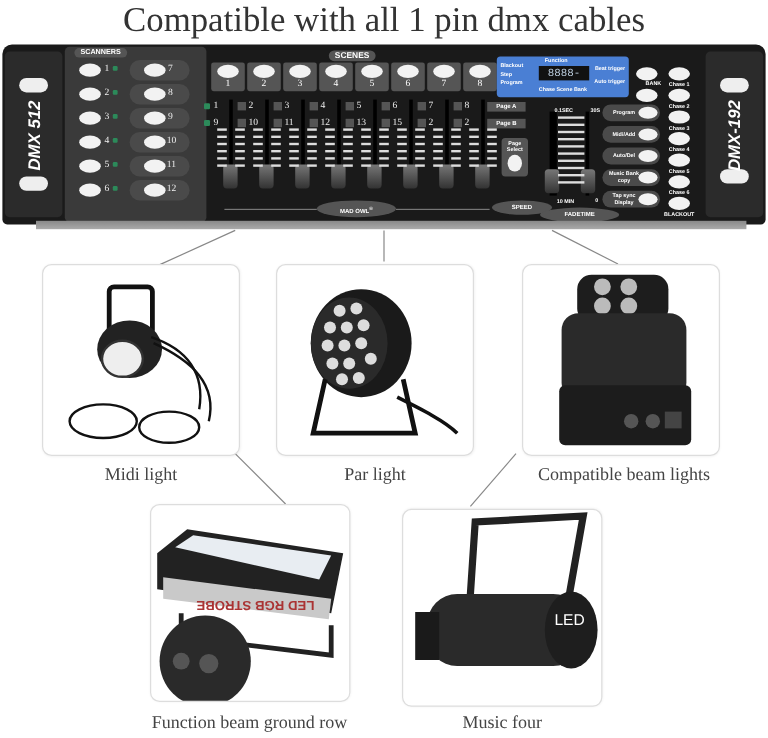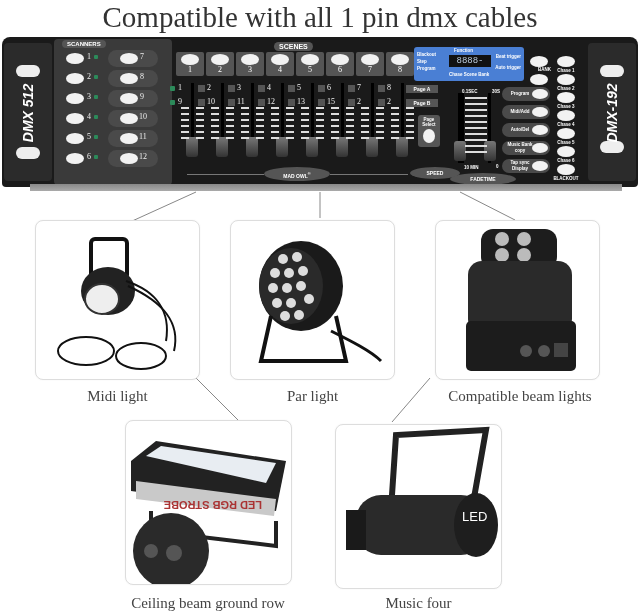--- a/index.html
+++ b/index.html
@@ -447,21 +447,21 @@
     <polygon points="5,40 30,20 160,40 150,90 5,70" fill="#222"></polygon>
     <polygon points="20,35 35,25 150,42 140,62" fill="#e8edf2"></polygon>
     <polygon points="10,60 150,78 148,95 10,78" fill="#c9c9c9"></polygon>
     <text x="20" y="76" font-family="Liberation Sans, sans-serif" font-size="11" font-weight="bold" fill="#a33" transform="rotate(180 78 78) translate(0 0)">LED RGB STROBE</text>
     <path d="M25 90 L25 110 L150 125 L150 100" stroke="#222" stroke-width="4" fill="none"></path>
     <circle cx="45" cy="130" r="38" fill="#2a2a2a"></circle>
     <circle cx="25" cy="130" r="7" fill="#555"></circle>
       <circle cx="48" cy="132" r="8" fill="#555"></circle>
   </svg>
 </div>
-<div class="caption" style="left:108px;top:595px;width:200px">Ceiling beam ground row</div>
+<div class="caption" style="left:108px;top:595px;width:200px">Function beam ground row</div>
 
 <div class="card" style="left:335px;top:424px;width:167px;height:165px">
   <svg width="167" height="165">
     <path d="M55 85 L60 10 L150 5 L135 90" stroke="#222" stroke-width="6" fill="none"></path>
     <rect x="20" y="70" width="130" height="60" rx="25" fill="#2a2a2a"></rect>
     <ellipse cx="140" cy="100" rx="22" ry="32" fill="#1e1e1e"></ellipse>
     <text x="126" y="96" font-family="Liberation Sans, sans-serif" font-size="13" fill="#fff">LED</text>
     <rect x="10" y="85" width="20" height="40" fill="#1a1a1a"></rect>
   </svg>
 </div>

